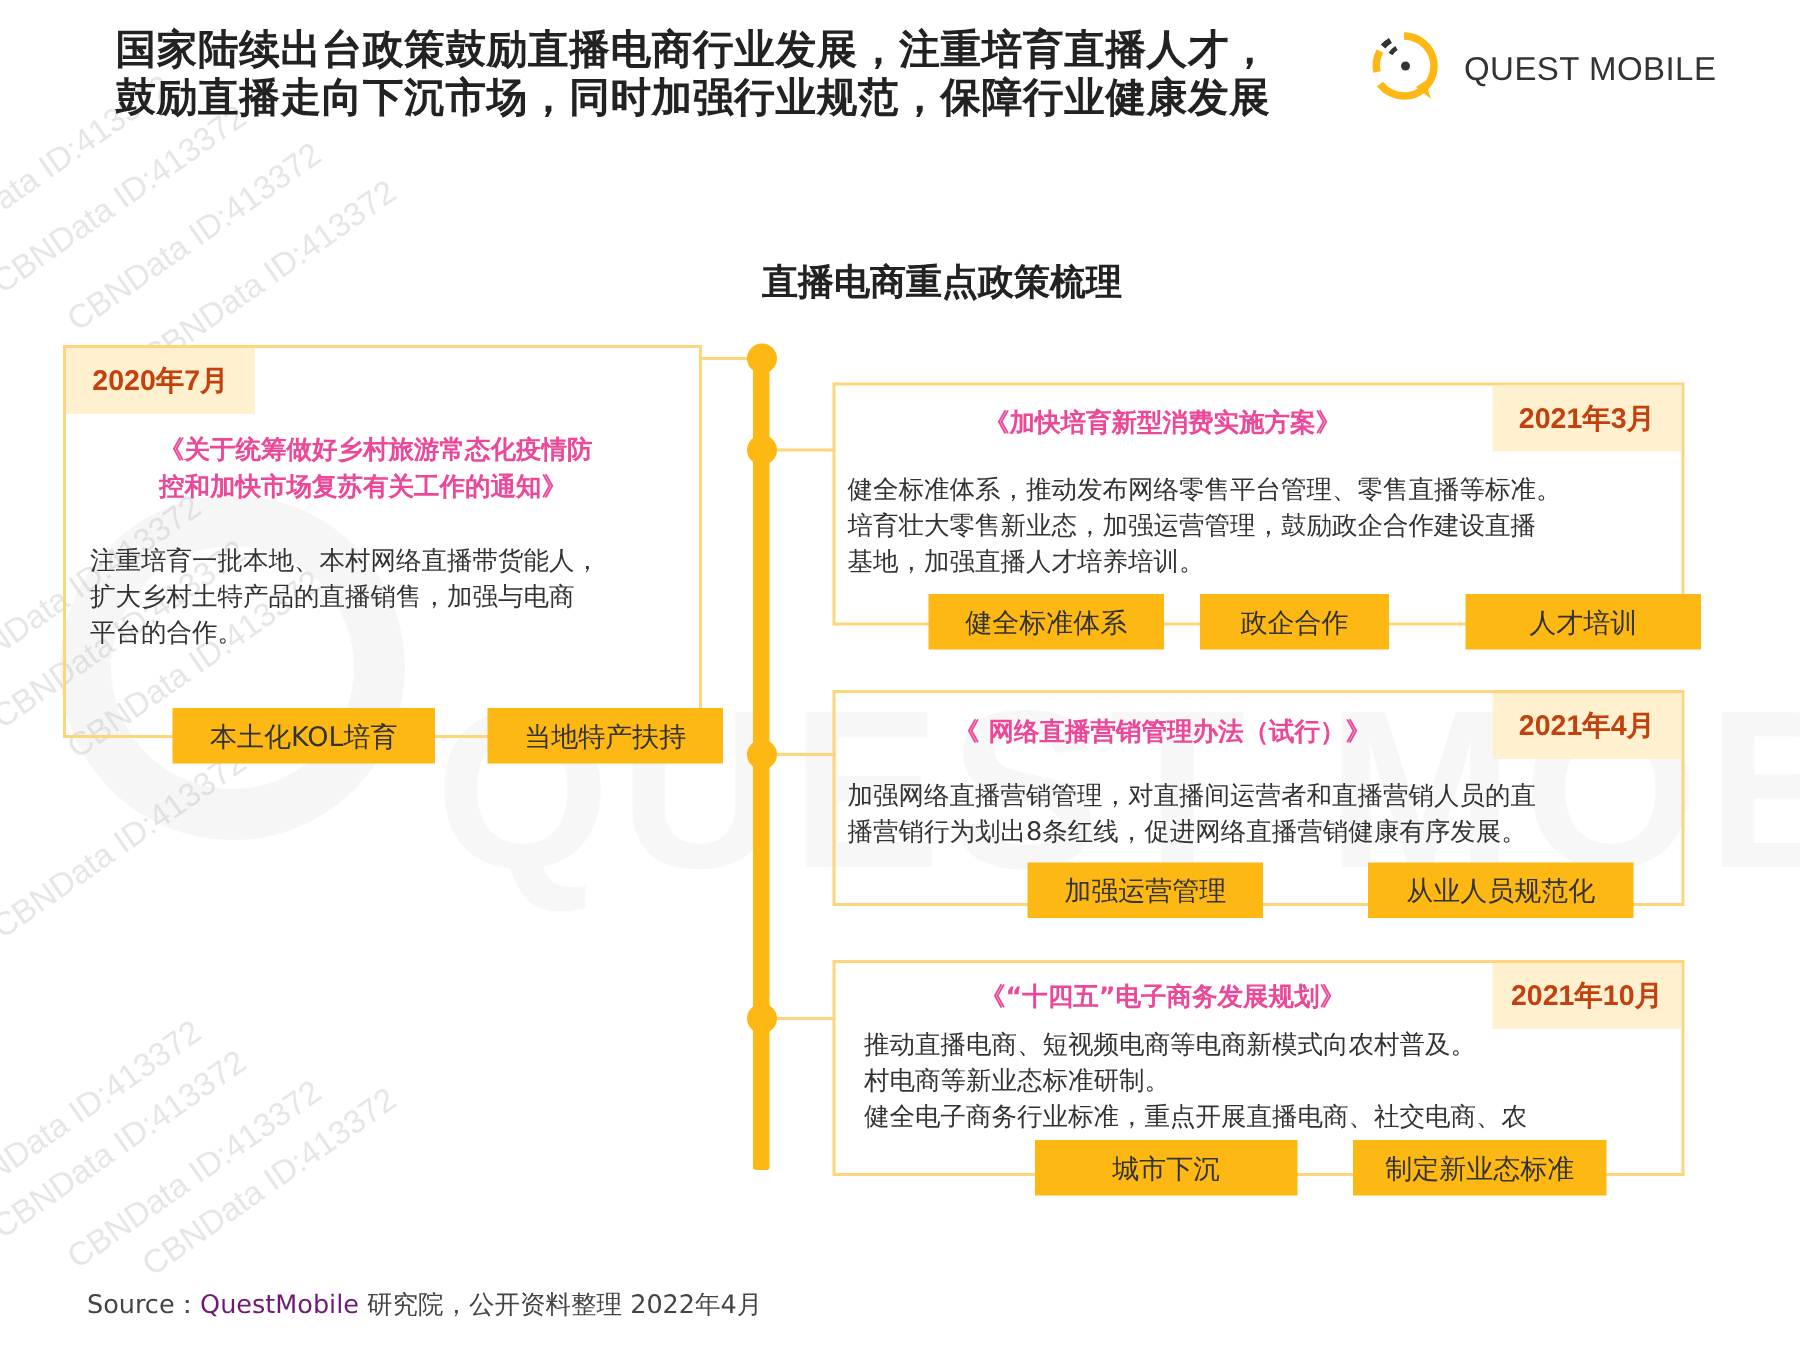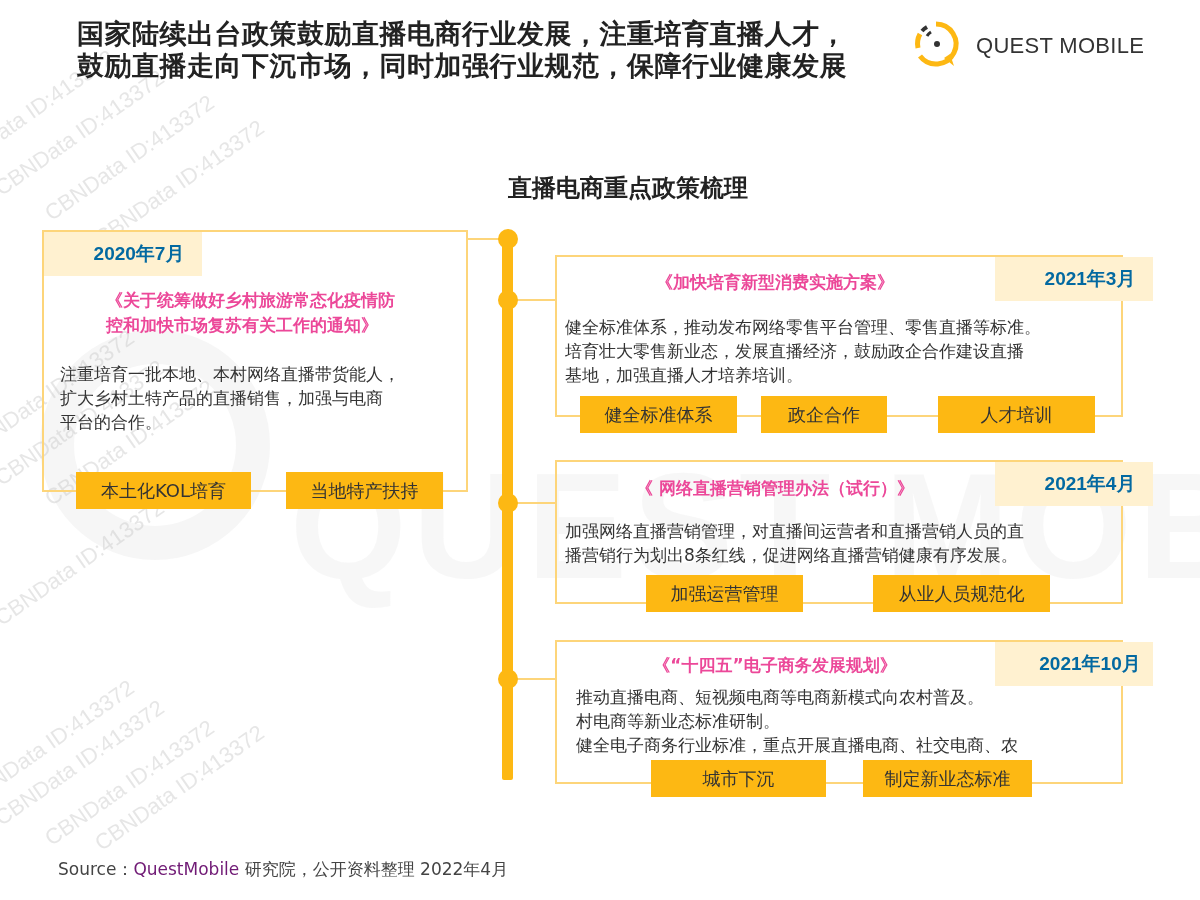--- a/index.html
+++ b/index.html
@@ -47,30 +47,29 @@
 
   
   .spine { left:502px; top:238px; width:11px; height:542px; background:#FDB813; z-index:2; border-radius:2px; }
   .dot { width:20px; height:20px; border-radius:50%; background:#FDB813; z-index:3; }
   .hline { height:2px; background:#FDD57A; z-index:1; }
 
   .card {
     border:2px solid #FDD57A; background:transparent; box-sizing:border-box; z-index:2;
   }
   .date-tag {
-    background:#FFF1D0; font-weight:bold; font-size:19px; color:#0369a1;
+    background:#FFF1D0; font-weight:bold; font-size:19px; color:#c2410c;
     display:flex; align-items:center; justify-content:center; z-index:3;
     font-family:"Liberation Sans","DejaVu Sans",sans-serif;
-    padding-left:32px;
   }
   .doc-title { font-weight:bold; font-size:17px; color:#ec4899; z-index:3; line-height:25px; }
   .desc { font-size:17px; line-height:24px; color:#333; z-index:3; }
   .chip {
     background:#FDB813; color:#333; font-size:18px; display:flex; align-items:center;
-    justify-content:center; z-index:3; white-space:nowrap;
+    justify-content:center; z-index:3; white-space:nowrap;margin-left:39px;
   }
 
   .source { left:58px; top:858px; font-size:17px; color:#444; z-index:2; white-space:nowrap; }
   .source .brand { color:#701a75; }
 </style>
 </head>
 <body>
 
 <div class="wm-layer">
   <div class="wm-ring"></div>
@@ -133,21 +132,21 @@
   <div>平台的合作。</div>
 </div>
 <div class="abs chip" style="left:76px;top:472px;width:175px;height:37px">本土化KOL培育</div>
 <div class="abs chip" style="left:286px;top:472px;width:157px;height:37px">当地特产扶持</div>
 
 <div class="abs card" style="left:555px;top:255px;width:568px;height:162px"></div>
 <div class="abs date-tag" style="left:995px;top:257px;width:126px;height:44px">2021年3月</div>
 <div class="abs doc-title" style="left:555px;top:270px;width:440px;text-align:center">《加快培育新型消费实施方案》</div>
 <div class="abs desc" style="left:565px;top:315px;width:560px">
   <div>健全标准体系，推动发布网络零售平台管理、零售直播等标准。</div>
-  <div>培育壮大零售新业态，发展直播经济，鼓励政企合作建设直播</div>
+  <div>培育壮大零售新业态，加强运营管理，鼓励政企合作建设直播</div>
   <div>基地，加强直播人才培养培训。</div>
 </div>
 <div class="abs chip" style="left:580px;top:396px;width:157px;height:37px">健全标准体系</div>
 <div class="abs chip" style="left:761px;top:396px;width:126px;height:37px">政企合作</div>
 <div class="abs chip" style="left:938px;top:396px;width:157px;height:37px">人才培训</div>
 
 <div class="abs card" style="left:555px;top:460px;width:568px;height:144px"></div>
 <div class="abs date-tag" style="left:995px;top:462px;width:126px;height:44px">2021年4月</div>
 <div class="abs doc-title" style="left:555px;top:476px;width:440px;text-align:center">《 网络直播营销管理办法（试行）》</div>
 <div class="abs desc" style="left:565px;top:519px;width:560px">

